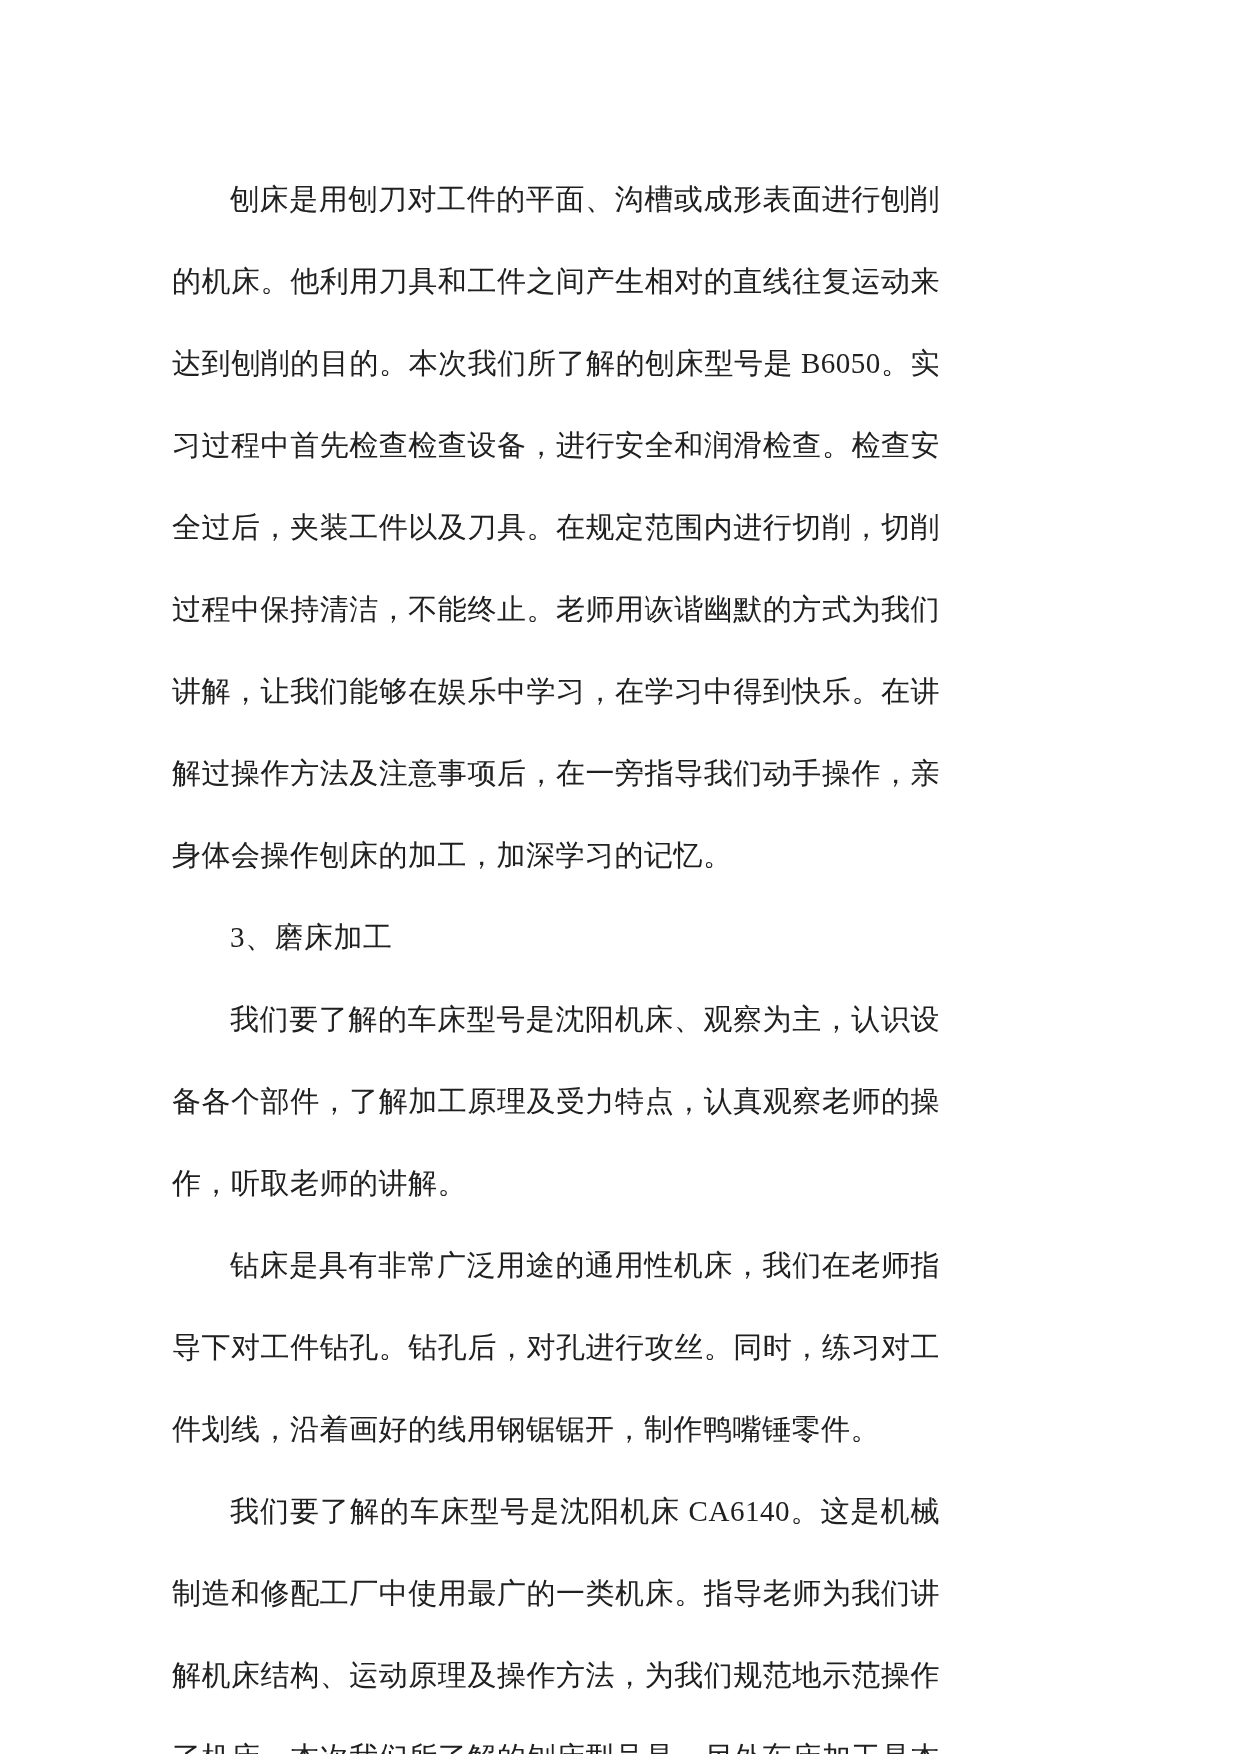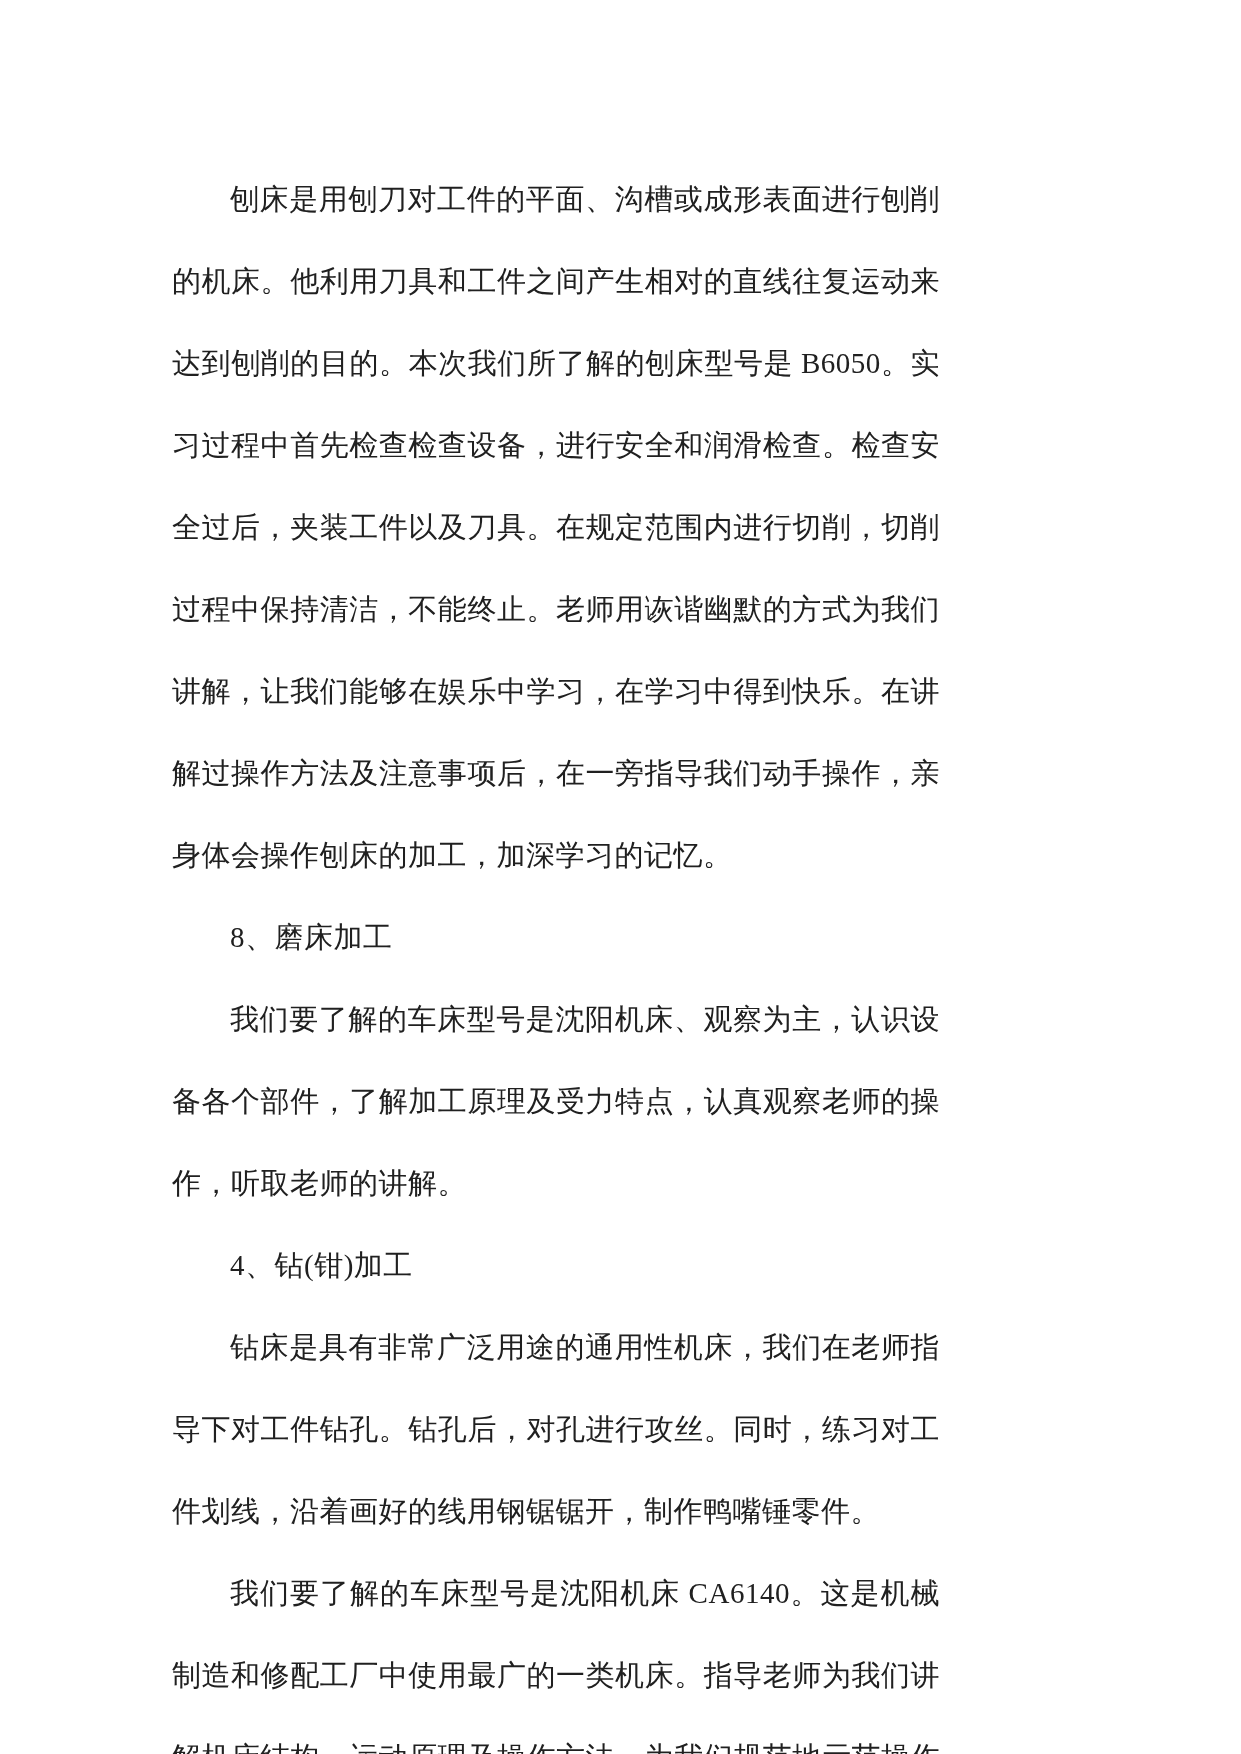--- a/index.html
+++ b/index.html
@@ -32,19 +32,18 @@
     padding: 0;
     text-indent: 2em;
   }
 </style>
 </head>
 <body>
 
 <div class="page">
   <div class="text-block">
     <p class="para">刨床是用刨刀对工件的平面、沟槽或成形表面进行刨削的机床。他利用刀具和工件之间产生相对的直线往复运动来达到刨削的目的。本次我们所了解的刨床型号是 B6050。实习过程中首先检查检查设备，进行安全和润滑检查。检查安全过后，夹装工件以及刀具。在规定范围内进行切削，切削过程中保持清洁，不能终止。老师用诙谐幽默的方式为我们讲解，让我们能够在娱乐中学习，在学习中得到快乐。在讲解过操作方法及注意事项后，在一旁指导我们动手操作，亲身体会操作刨床的加工，加深学习的记忆。</p>
-    <p class="para">8、磨床加工</p>
+    <p class="para">3、磨床加工</p>
     <p class="para">我们要了解的车床型号是沈阳机床、观察为主，认识设备各个部件，了解加工原理及受力特点，认真观察老师的操作，听取老师的讲解。</p>
-    <p class="para">4、钻(钳)加工</p>
     <p class="para">钻床是具有非常广泛用途的通用性机床，我们在老师指导下对工件钻孔。钻孔后，对孔进行攻丝。同时，练习对工件划线，沿着画好的线用钢锯锯开，制作鸭嘴锤零件。</p>
     <p class="para">我们要了解的车床型号是沈阳机床 CA6140。这是机械制造和修配工厂中使用最广的一类机床。指导老师为我们讲解机床结构、运动原理及操作方法，为我们规范地示范操作了机床，本次我们所了解的刨床型号是。另外车床加工是本次实习的最后一道工序，何老师十分重视，他为我们讲了许多关于安全问题的事例，在操作前尤其地强调了安全问题，再</p>
   </div>
 </div>
 
 </body></html>

